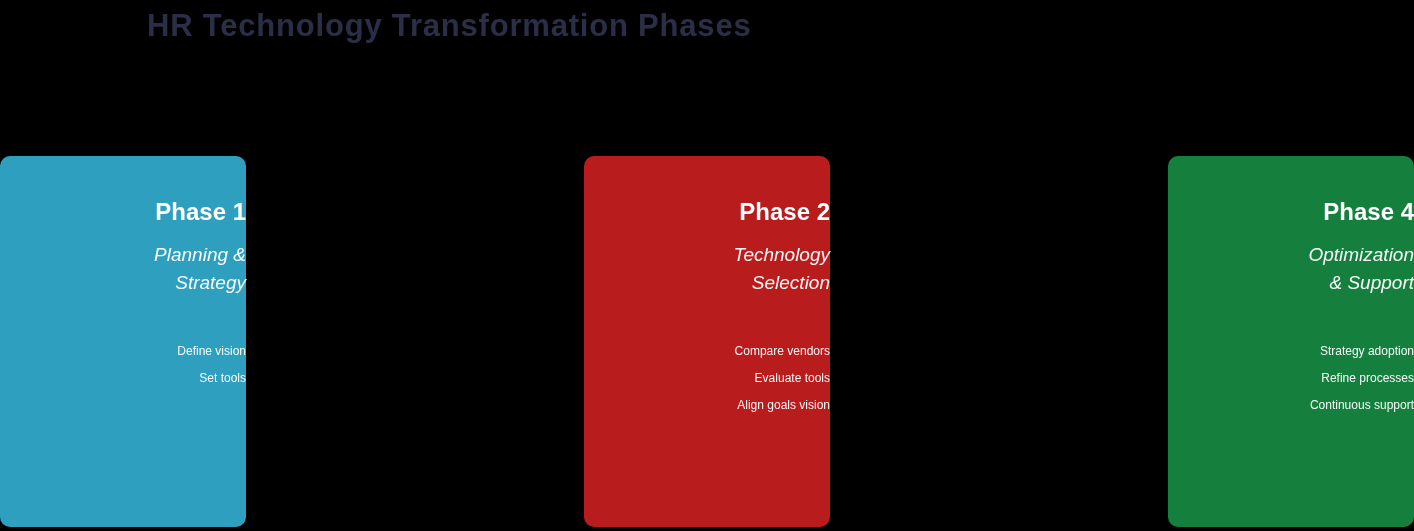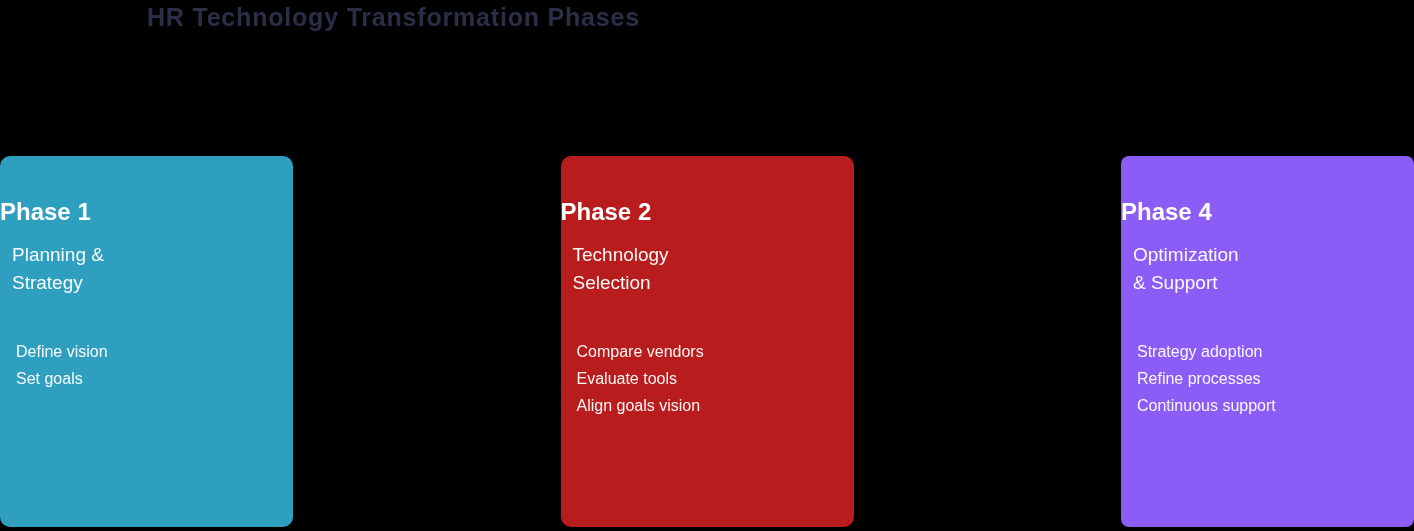--- a/index.html
+++ b/index.html
@@ -10,97 +10,98 @@
     width: 1414px;
     height: 531px;
     background: #000000;
     font-family: "Liberation Sans", sans-serif;
     position: relative;
     overflow: hidden;
   }
   .page-title {
     position: absolute;
     left: 147px;
-    top: 4px;
-    font-size: 25px;
+    top: 12px;
+    font-size: 31px;
     line-height: 27px;
     font-weight: 700;
     letter-spacing: 0.8px;
     color: #2a2f47;
     margin: 0;
   }
   .cards-row {
     position: absolute;
     left: 0;
     top: 156px;
     width: 1414px;
     display: flex;
     justify-content: space-between;
   }
   .phase-card {
-    width: 293px;
+    width: 246px;
     height: 371px;
     border-radius: 10px;
-    text-align: left;
+    text-align: right;
     box-sizing: border-box;
     color: #ffffff;
   }
   .phase-title {
     margin: 42px 0 0 0;
     font-size: 24px;
     line-height: 28px;
     font-weight: 700;
     color: #ffffff;
   }
   .phase-subtitle {
     margin: 15px 0 0 12px;
     font-size: 19px;
     line-height: 28px;
     color: rgba(255, 255, 255, 0.97);
     white-space: pre-line;
+    font-style: italic;
   }
   .phase-items {
     margin: 41px 0 0 16px;
     padding: 0;
     list-style: none;
-    font-size: 16px;
+    font-size: 12px;
     line-height: 27px;
     color: rgba(255, 255, 255, 0.96);
   }
 </style>
 </head>
 <body style="background-color: rgb(0, 0, 0);">
 
 <h1 class="page-title" style="color: rgb(42, 47, 71);">HR Technology Transformation Phases</h1>
 
 <div class="cards-row">
 
   <div class="phase-card" style="background-color: rgb(47, 159, 191);">
     <div class="phase-title">Phase 1</div>
     <div class="phase-subtitle">Planning &amp;
 Strategy</div>
     <ul class="phase-items">
       <li>Define vision</li>
-      <li>Set goals</li>
+      <li>Set tools</li>
     </ul>
   </div>
 
   <div class="phase-card" style="background-color: #b91c1c;">
     <div class="phase-title">Phase 2</div>
     <div class="phase-subtitle">Technology
 Selection</div>
     <ul class="phase-items">
       <li>Compare vendors</li>
       <li>Evaluate tools</li>
       <li>Align goals vision</li>
     </ul>
   </div>
 
 
-  <div class="phase-card" style="background-color: #8b5cf6; border-radius: 8px;">
+  <div class="phase-card" style="background-color: #15803d;">
     <div class="phase-title">Phase 4</div>
     <div class="phase-subtitle">Optimization
 &amp; Support</div>
     <ul class="phase-items">
       <li>Strategy adoption</li>
       <li>Refine processes</li>
       <li>Continuous support</li>
     </ul>
   </div>
 

